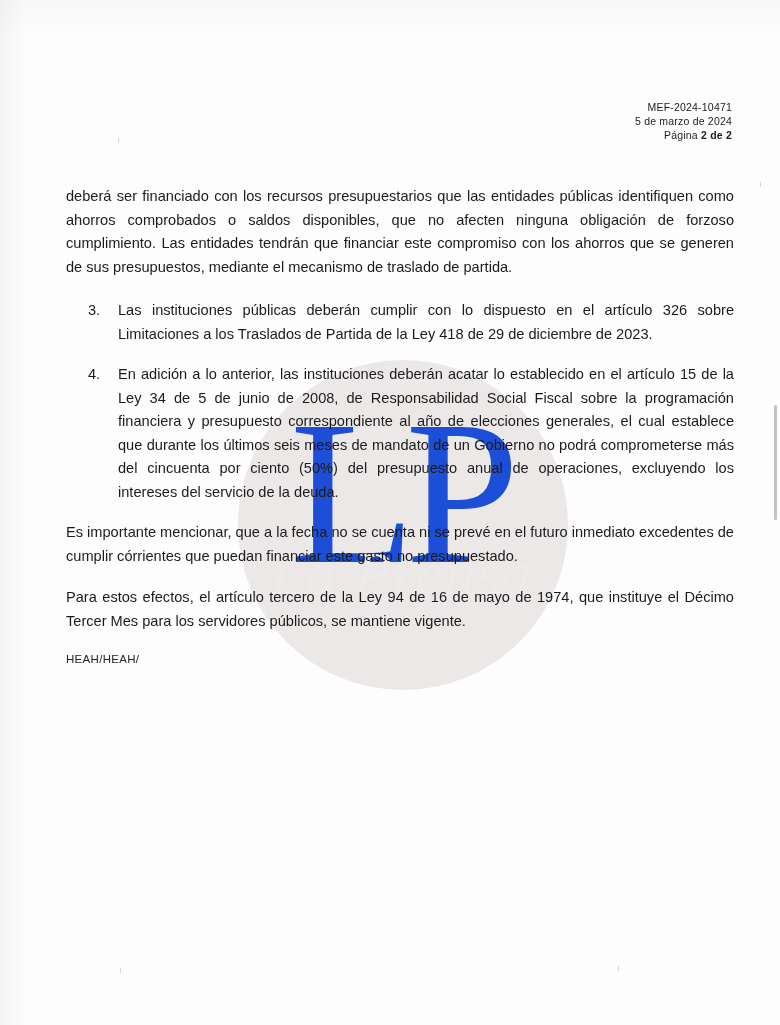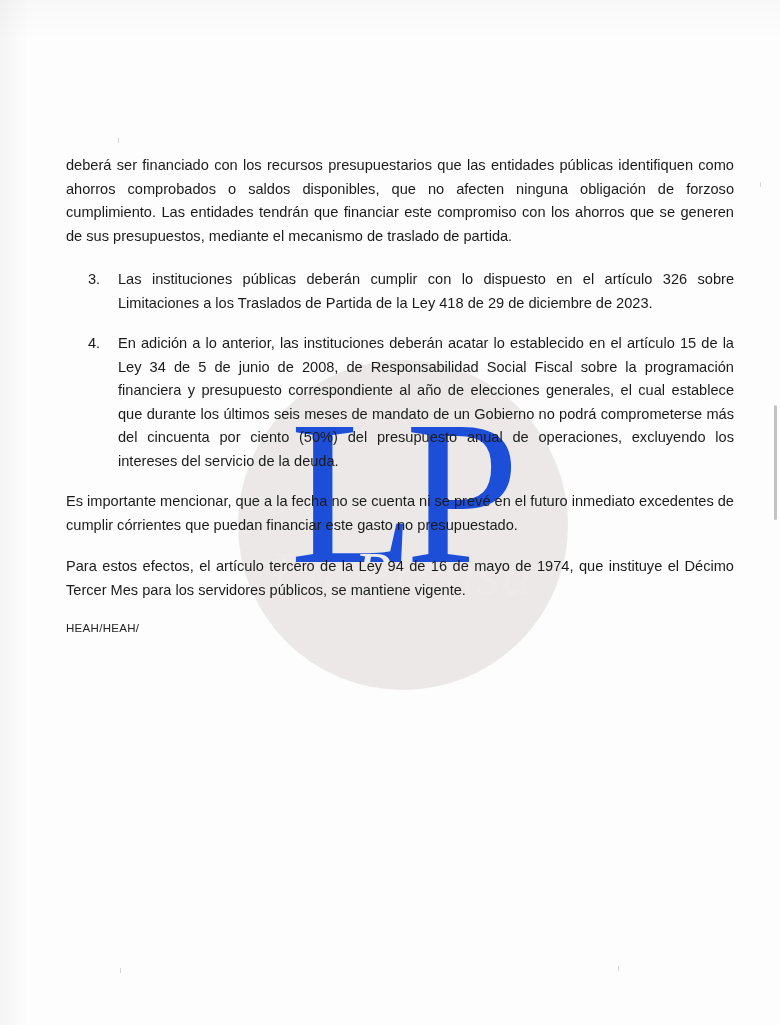--- a/index.html
+++ b/index.html
@@ -87,21 +87,21 @@
     color: #1c1c1c;
     letter-spacing: 0.2px;
   }
   .doc-header div { white-space: nowrap; }
   .page-num strong { font-weight: 700; }
 
   
   .content {
     position: absolute;
     left: 66px;
-    top: 154px;
+    top: 185px;
     width: 668px;
   }
   p {
     margin: 0;
     font-size: 14.6px;
     line-height: 23.5px;
     text-align: justify;
     color: #1b1b1b;
   }
   .block {
@@ -162,20 +162,25 @@
 <body>
 
 <div class="page">
 
   <div class="watermark">
     <div class="wm-circle"></div>
     <div class="wm-lp">LP</div>
     <div class="wm-text">La Prensa</div>
   </div>
 
+  <div class="doc-header">
+    <div>MEF-2024-10471</div>
+    <div>5 de marzo de 2024</div>
+    <div class="page-num"><span>Página </span><strong>2 de 2</strong></div>
+  </div>
 
   <div class="content">
 
     <div class="block tight">
       <p>deberá ser financiado con los recursos presupuestarios que las entidades públicas identifiquen como ahorros comprobados o saldos disponibles, que no afecten ninguna obligación de forzoso cumplimiento. Las entidades tendrán que financiar este compromiso con los ahorros que se generen de sus presupuestos, mediante el mecanismo de traslado de partida.</p>
     </div>
 
     <div class="numbered">
       <span class="num">3.</span>
       <p>Las instituciones públicas deberán cumplir con lo dispuesto en el artículo 326 sobre Limitaciones a los Traslados de Partida de la Ley 418 de 29 de diciembre de 2023.</p>

